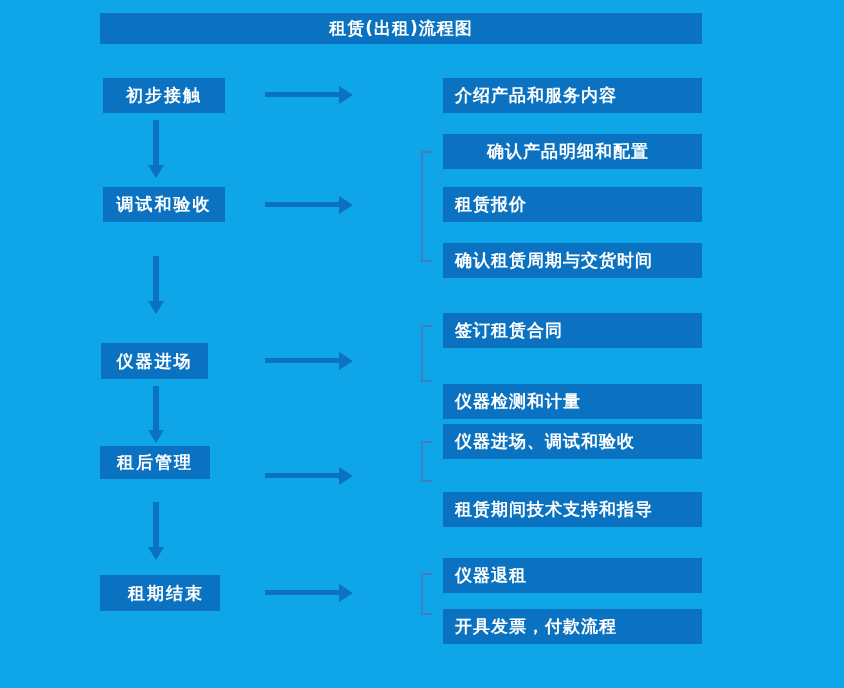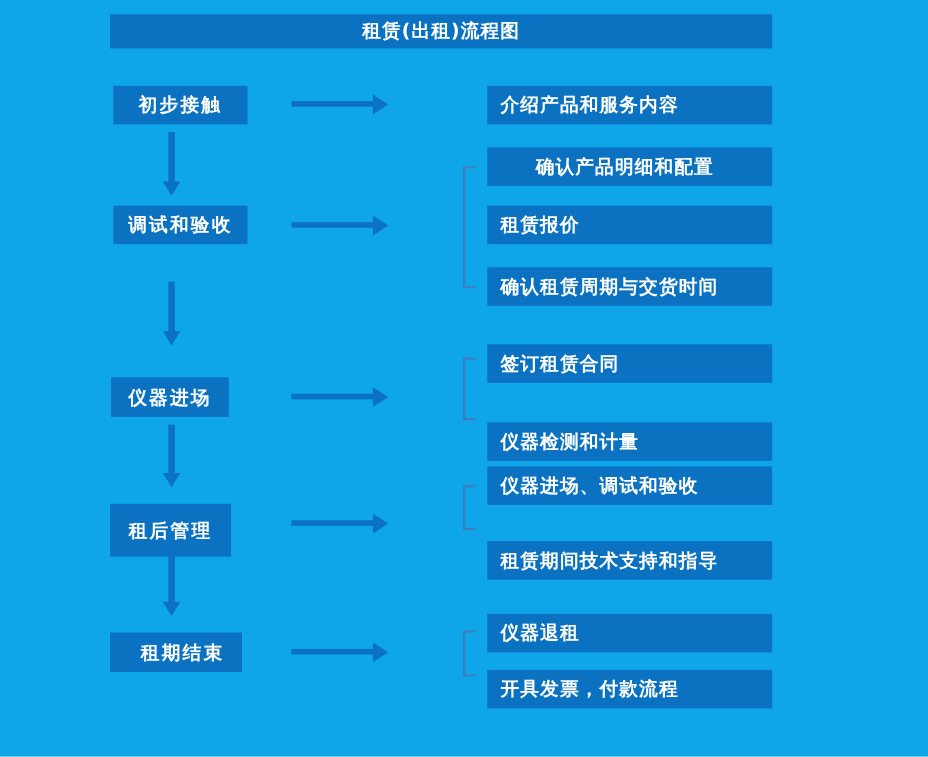--- a/index.html
+++ b/index.html
@@ -58,21 +58,21 @@
 
 <div class="canvas">
 
   <div class="title-bar">
     <span>租赁(出租)流程图</span>
   </div>
 
   <div class="step-box" style="left:103px;top:78px;width:122px;height:35px;">初步接触</div>
   <div class="step-box" style="left:103px;top:187px;width:122px;height:35px;">调试和验收</div>
   <div class="step-box" style="left:101px;top:343px;width:107px;height:36px;">仪器进场</div>
-  <div class="step-box" style="left:100px;top:458px;width:110px;height:48px;">租后管理</div>
+  <div class="step-box" style="left:100px;top:446px;width:110px;height:33px;">租后管理</div>
   <div class="step-box" style="left:100px;top:575px;width:108px;height:36px;padding-left:12px;">租期结束</div>
 
   <div class="detail-box" style="top:78px;">介绍产品和服务内容</div>
   <div class="detail-box" style="top:134px;padding-left:44px;">确认产品明细和配置</div>
   <div class="detail-box" style="top:187px;">租赁报价</div>
   <div class="detail-box" style="top:243px;">确认租赁周期与交货时间</div>
   <div class="detail-box" style="top:313px;">签订租赁合同</div>
   <div class="detail-box" style="top:384px;">仪器检测和计量</div>
   <div class="detail-box" style="top:424px;">仪器进场、调试和验收</div>
   <div class="detail-box" style="top:492px;">租赁期间技术支持和指导</div>

